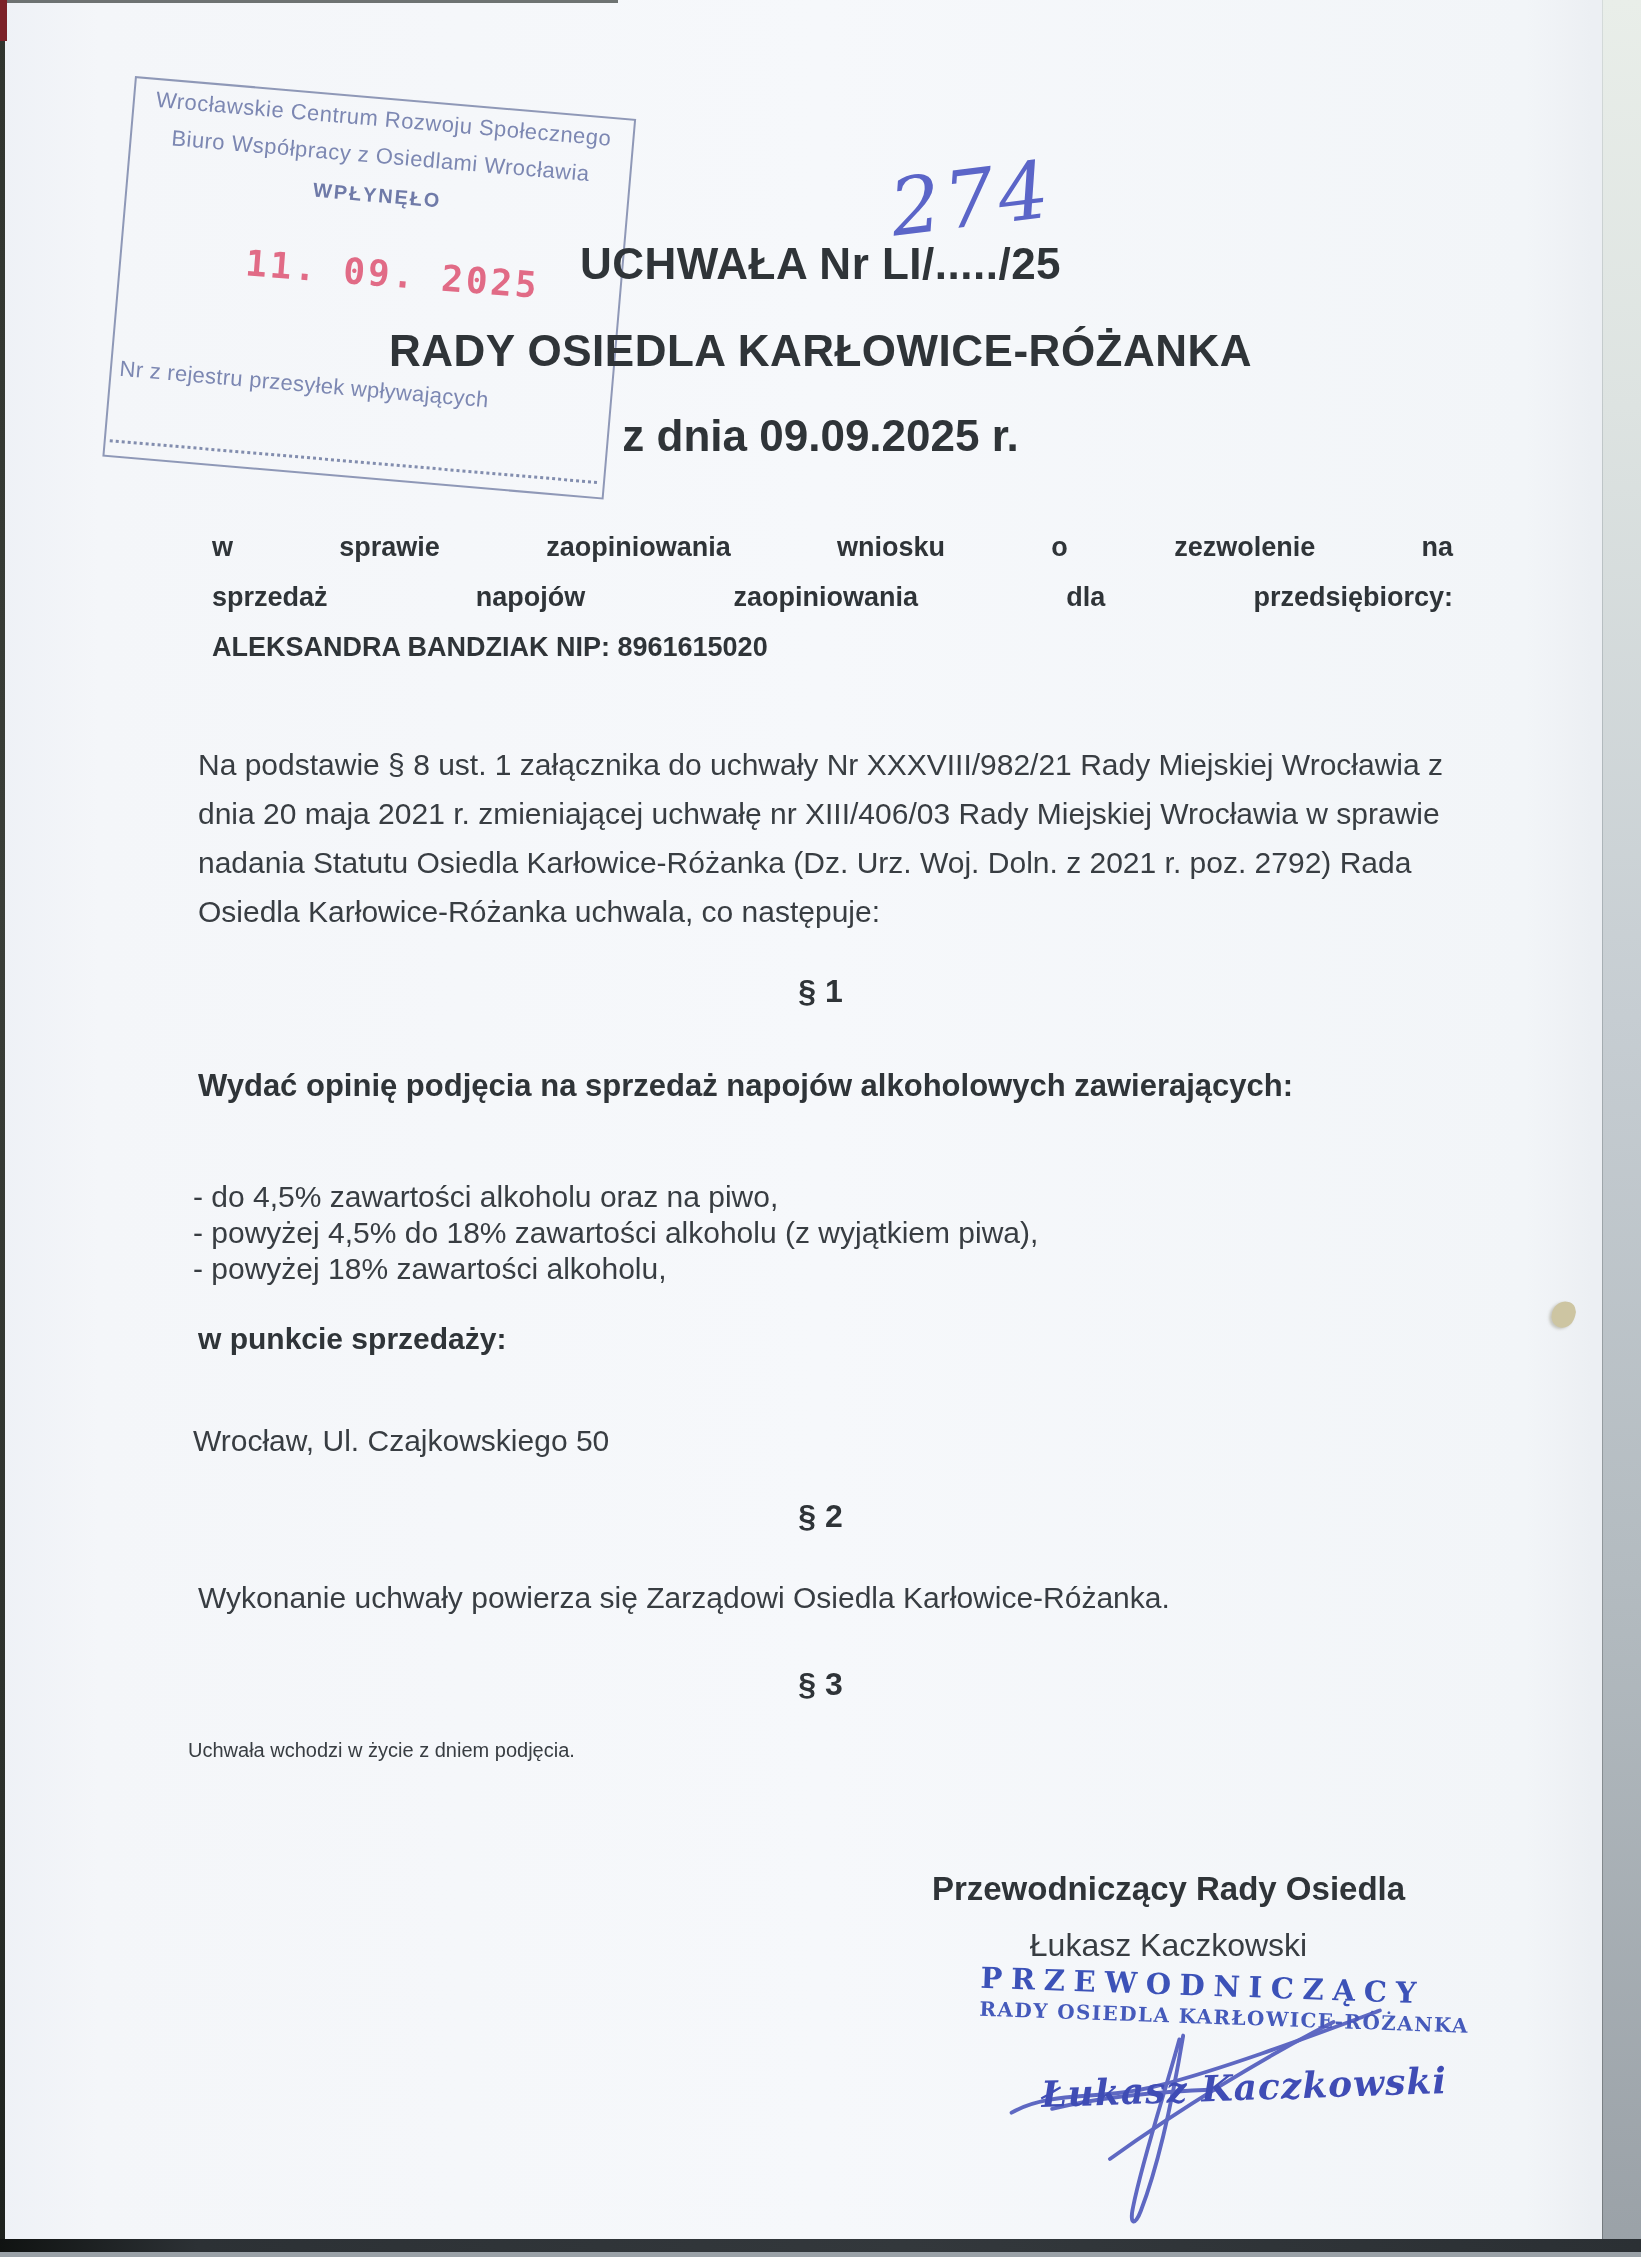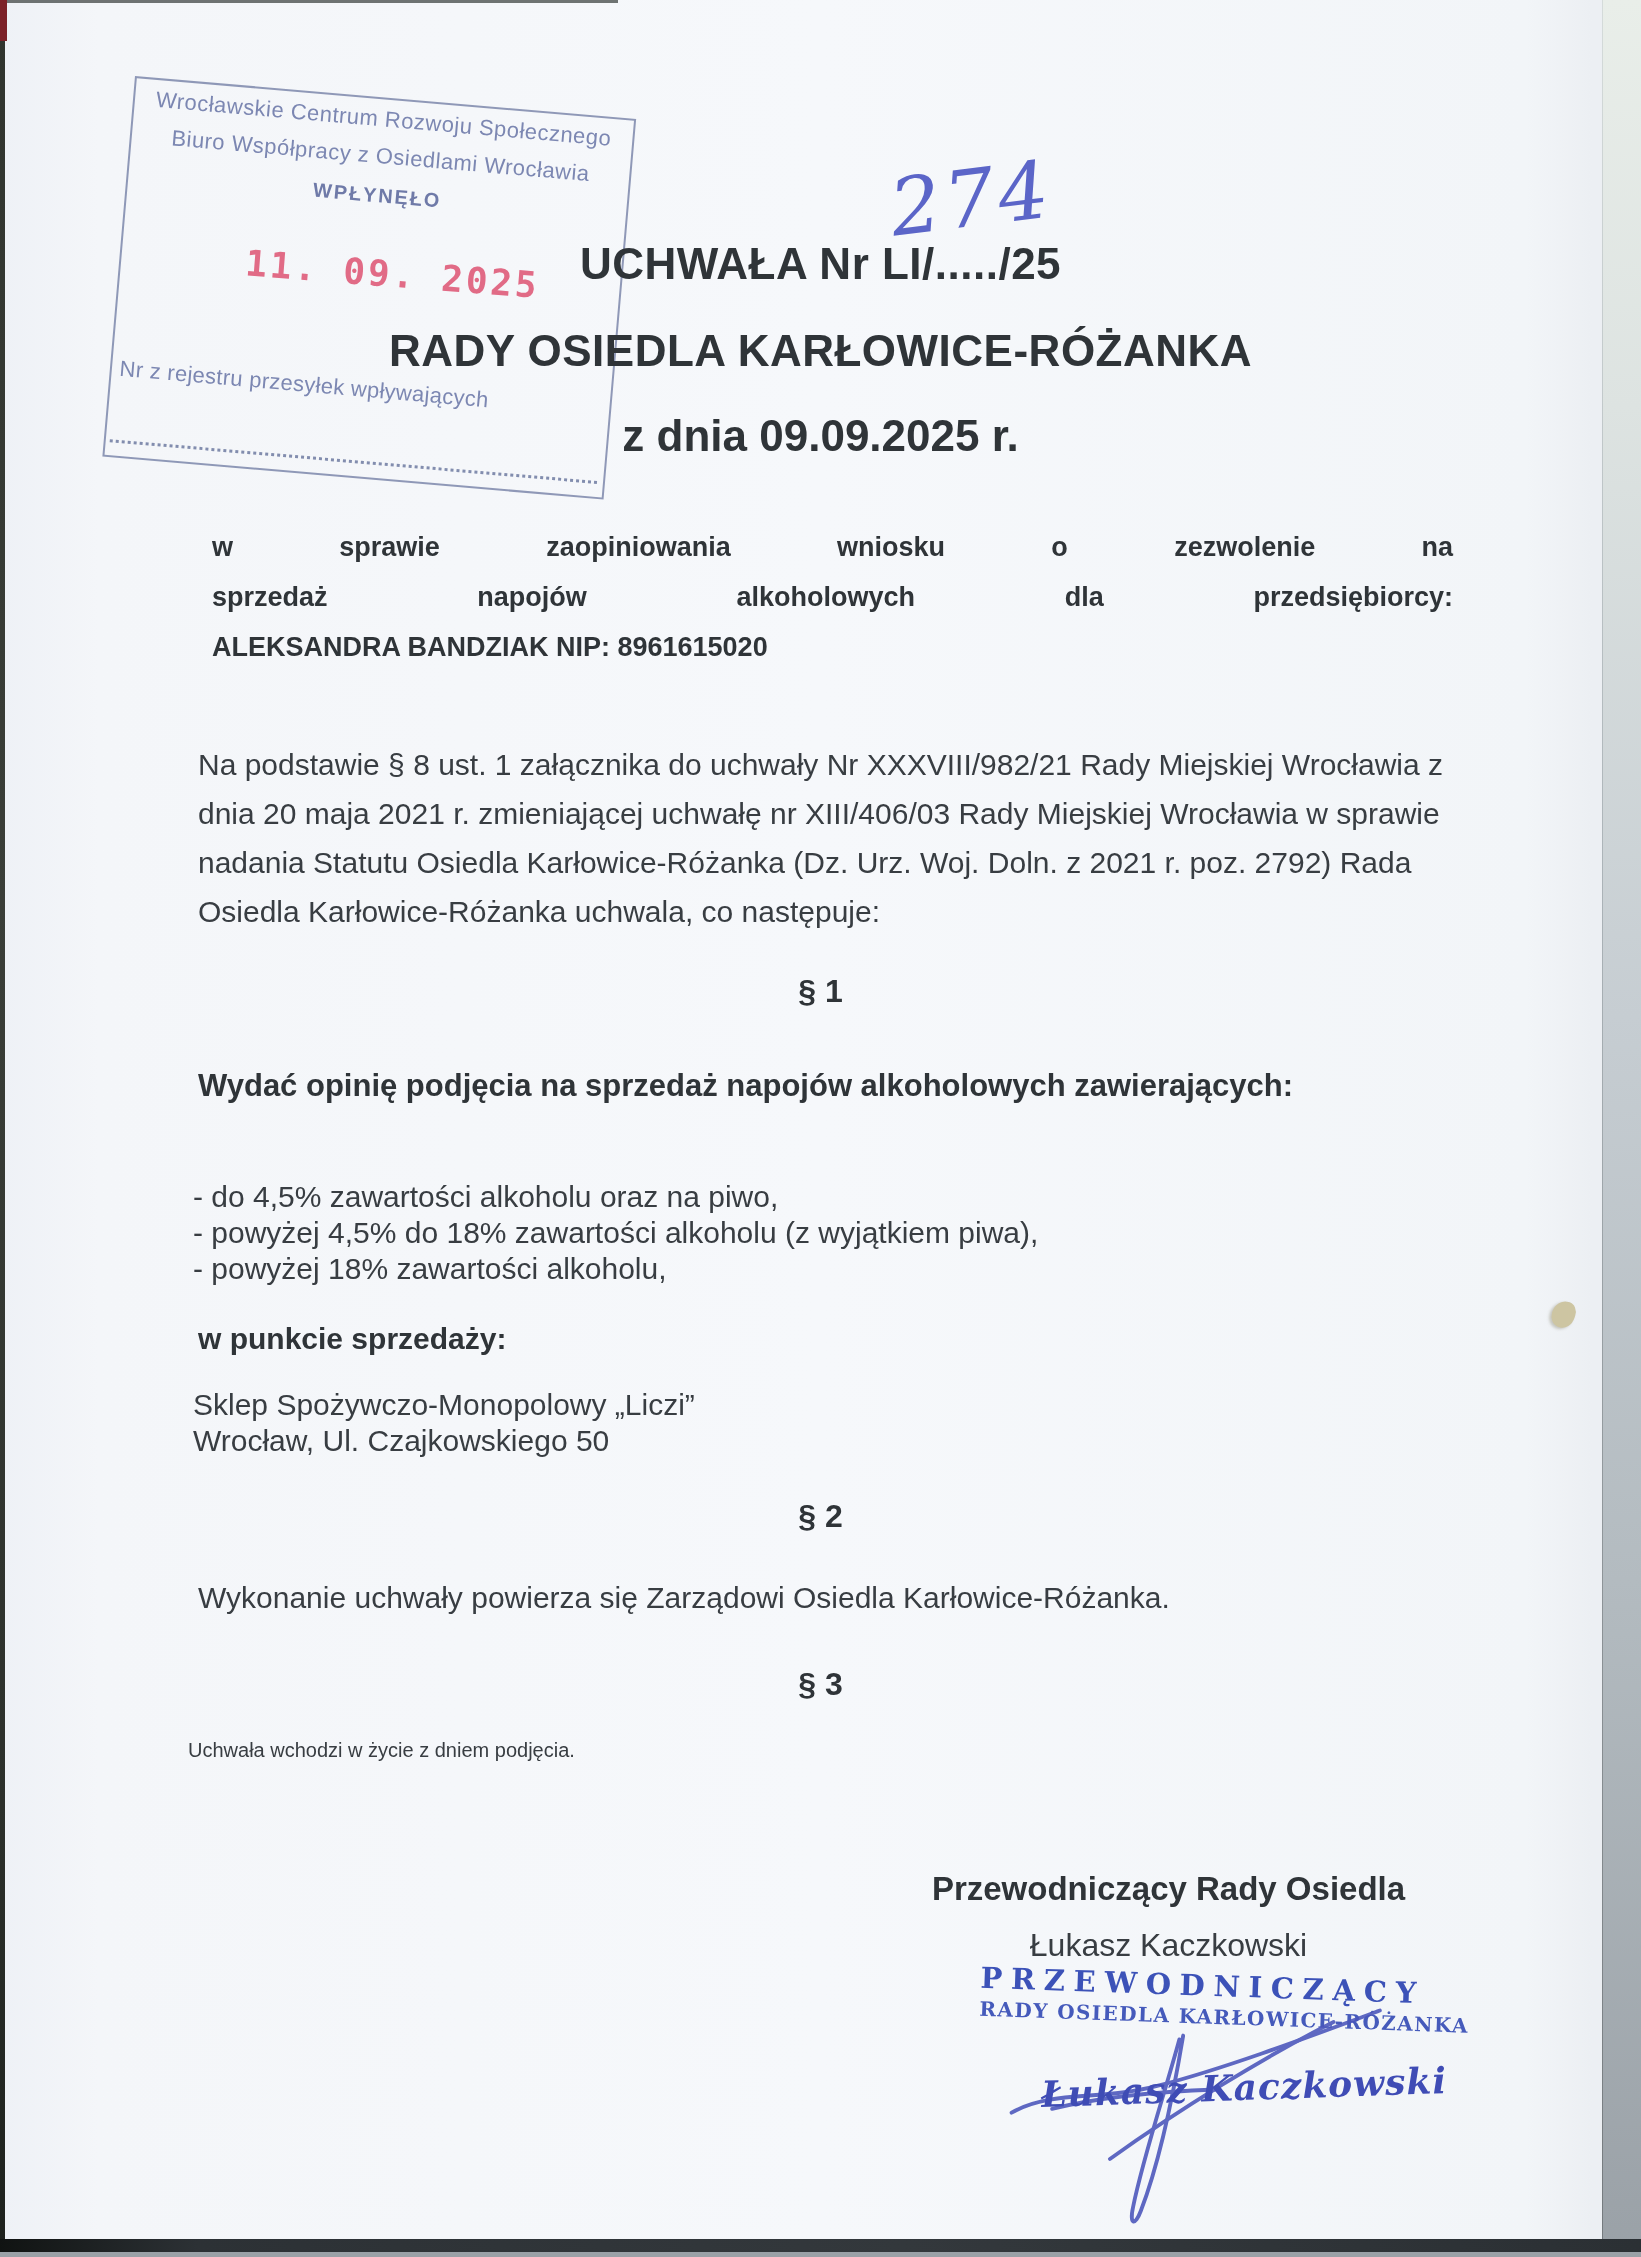--- a/index.html
+++ b/index.html
@@ -96,35 +96,34 @@
   </div>
 
   <div class="hand-num">274</div>
 
   <div class="t-line t1">UCHWAŁA Nr LI/...../25</div>
   <div class="t-line t2">RADY OSIEDLA KARŁOWICE-RÓŻANKA</div>
   <div class="t-line t3">z dnia 09.09.2025 r.</div>
 
   <div class="subject">
     <div class="jline">w sprawie zaopiniowania wniosku o zezwolenie na</div>
-    <div class="jline">sprzedaż napojów alkoholowych dla przedsiębiorcy:</div>
+    <div class="jline">sprzedaż napojów zaopiniowania dla przedsiębiorcy:</div>
     <div>ALEKSANDRA BANDZIAK NIP: 8961615020</div>
   </div>
 
   <div class="preamble">Na podstawie § 8 ust. 1 załącznika do uchwały Nr XXXVIII/982/21 Rady Miejskiej Wrocławia z dnia 20 maja 2021 r. zmieniającej uchwałę nr XIII/406/03 Rady Miejskiej Wrocławia w sprawie nadania Statutu Osiedla Karłowice-Różanka (Dz. Urz. Woj. Doln. z 2021 r. poz. 2792) Rada Osiedla Karłowice-Różanka uchwala, co następuje:</div>
 
   <div class="marker m1">§ 1</div>
   <div class="s1-heading">Wydać opinię podjęcia na sprzedaż napojów alkoholowych zawierających:</div>
   <div class="s1-items">
     <div>- do 4,5% zawartości alkoholu oraz na piwo,</div>
     <div>- powyżej 4,5% do 18% zawartości alkoholu (z wyjątkiem piwa),</div>
     <div>- powyżej 18% zawartości alkoholu,</div>
   </div>
   <div class="pos-label">w punkcie sprzedaży:</div>
-  <div class="pos-name">Sklep Spożywczo-Monopolowy „Liczi”</div>
   <div class="pos-addr">Wrocław, Ul. Czajkowskiego 50</div>
 
   <div class="marker m2">§ 2</div>
   <div class="s2-body">Wykonanie uchwały powierza się Zarządowi Osiedla Karłowice-Różanka.</div>
 
   <div class="marker m3">§ 3</div>
   <div class="s3-body">Uchwała wchodzi w życie z dniem podjęcia.</div>
 
   <div class="sig-role">Przewodniczący Rady Osiedla</div>
   <div class="sig-name">Łukasz Kaczkowski</div>

